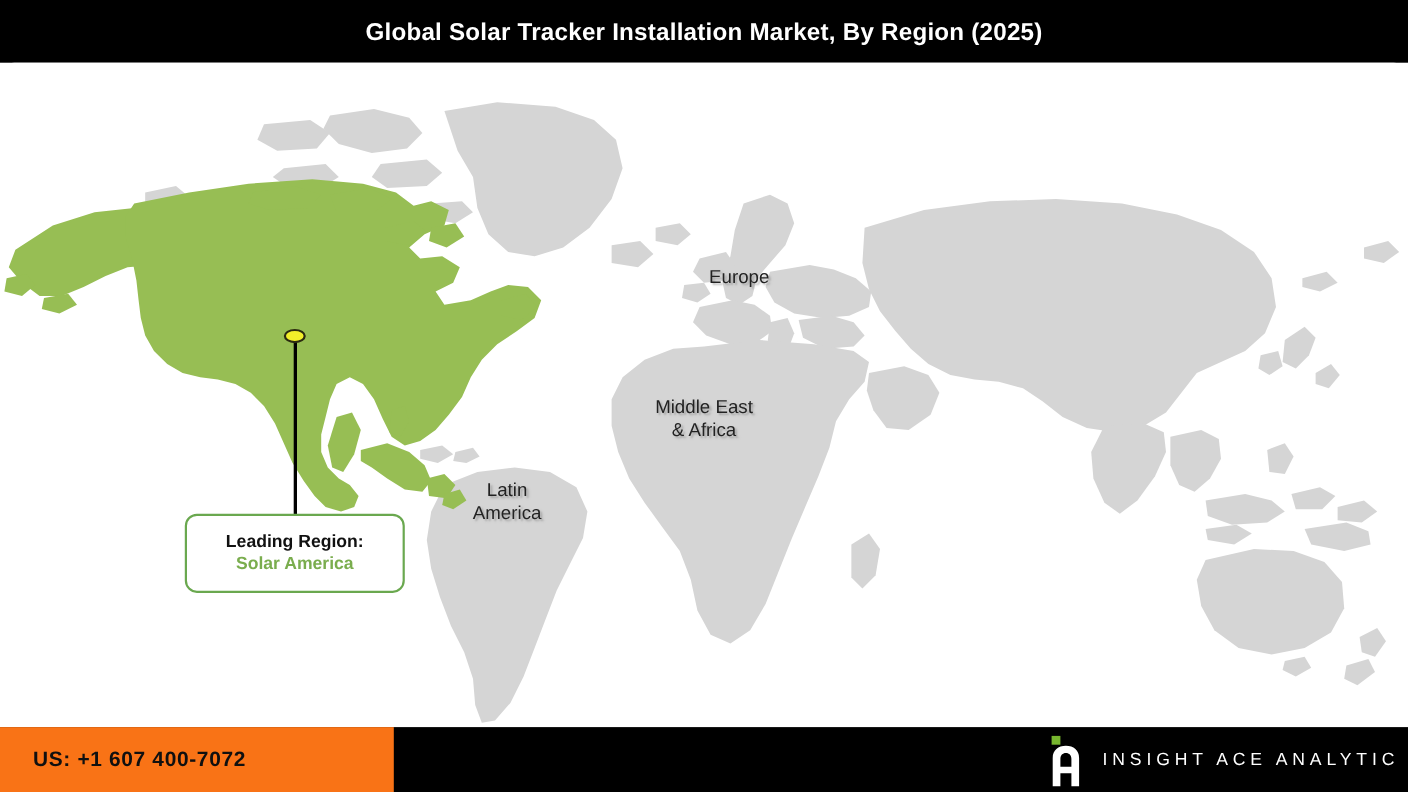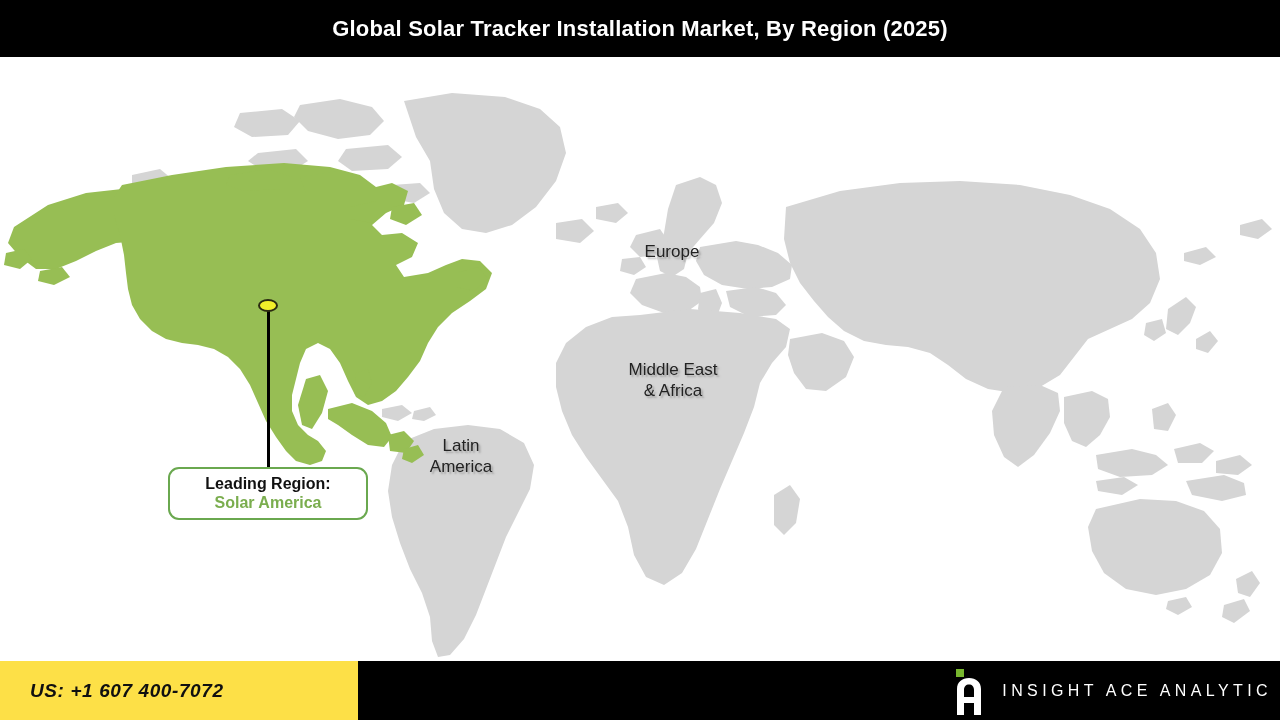--- a/index.html
+++ b/index.html
@@ -59,21 +59,21 @@
     font-size: 17px;
     font-weight: normal;
     line-height: 1.25;
     text-align: center;
     text-shadow: 2px 2px 2px rgba(120,120,120,0.55);
     white-space: pre-line;
     pointer-events: none;
   }
   #label-europe   { left: 600px; top: 184px; width: 144px; }
   #label-asia     { left: 768px; top: 238px; width: 180px; }
-  #label-mea      { left: 556px; top: 302px; width: 168px; padding-left: 33px; }
+  #label-mea      { left: 556px; top: 302px; width: 168px; }
   #label-latam    { left: 396px; top: 378px; width: 130px; }
 
   
   #leader-line {
     position: absolute;
     left: 267px;
     top: 251px;
     width: 3px;
     height: 162px;
     background: #000000;
@@ -89,21 +89,21 @@
     border: 2px solid #2b2b10;
     box-sizing: border-box;
   }
 
   
   #callout-box {
     position: absolute;
     left: 168px;
     top: 410px;
     width: 200px;
-    height: 53px;
+    height: 72px;
     border: 2px solid #6aa84f;
     border-radius: 11px;
     background: #ffffff;
     box-sizing: border-box;
     display: flex;
     flex-direction: column;
     align-items: center;
     justify-content: center;
     gap: 1px;
   }
@@ -126,24 +126,23 @@
     left: 0; top: 661px;
     width: 1280px;
     height: 59px;
     background: #000000;
   }
   #footer-green-panel {
     position: absolute;
     left: 0; top: 0;
     width: 358px;
     height: 59px;
-    background: #fde047;
+    background: #f97316;
     display: flex;
     align-items: center;
-    font-style: italic;
   }
   #footer-phone {
     color: #101010;
     font-size: 19px;
     font-weight: bold;
     letter-spacing: 0.6px;
     margin-left: 30px;
     white-space: nowrap;
   }
   #footer-brand {

